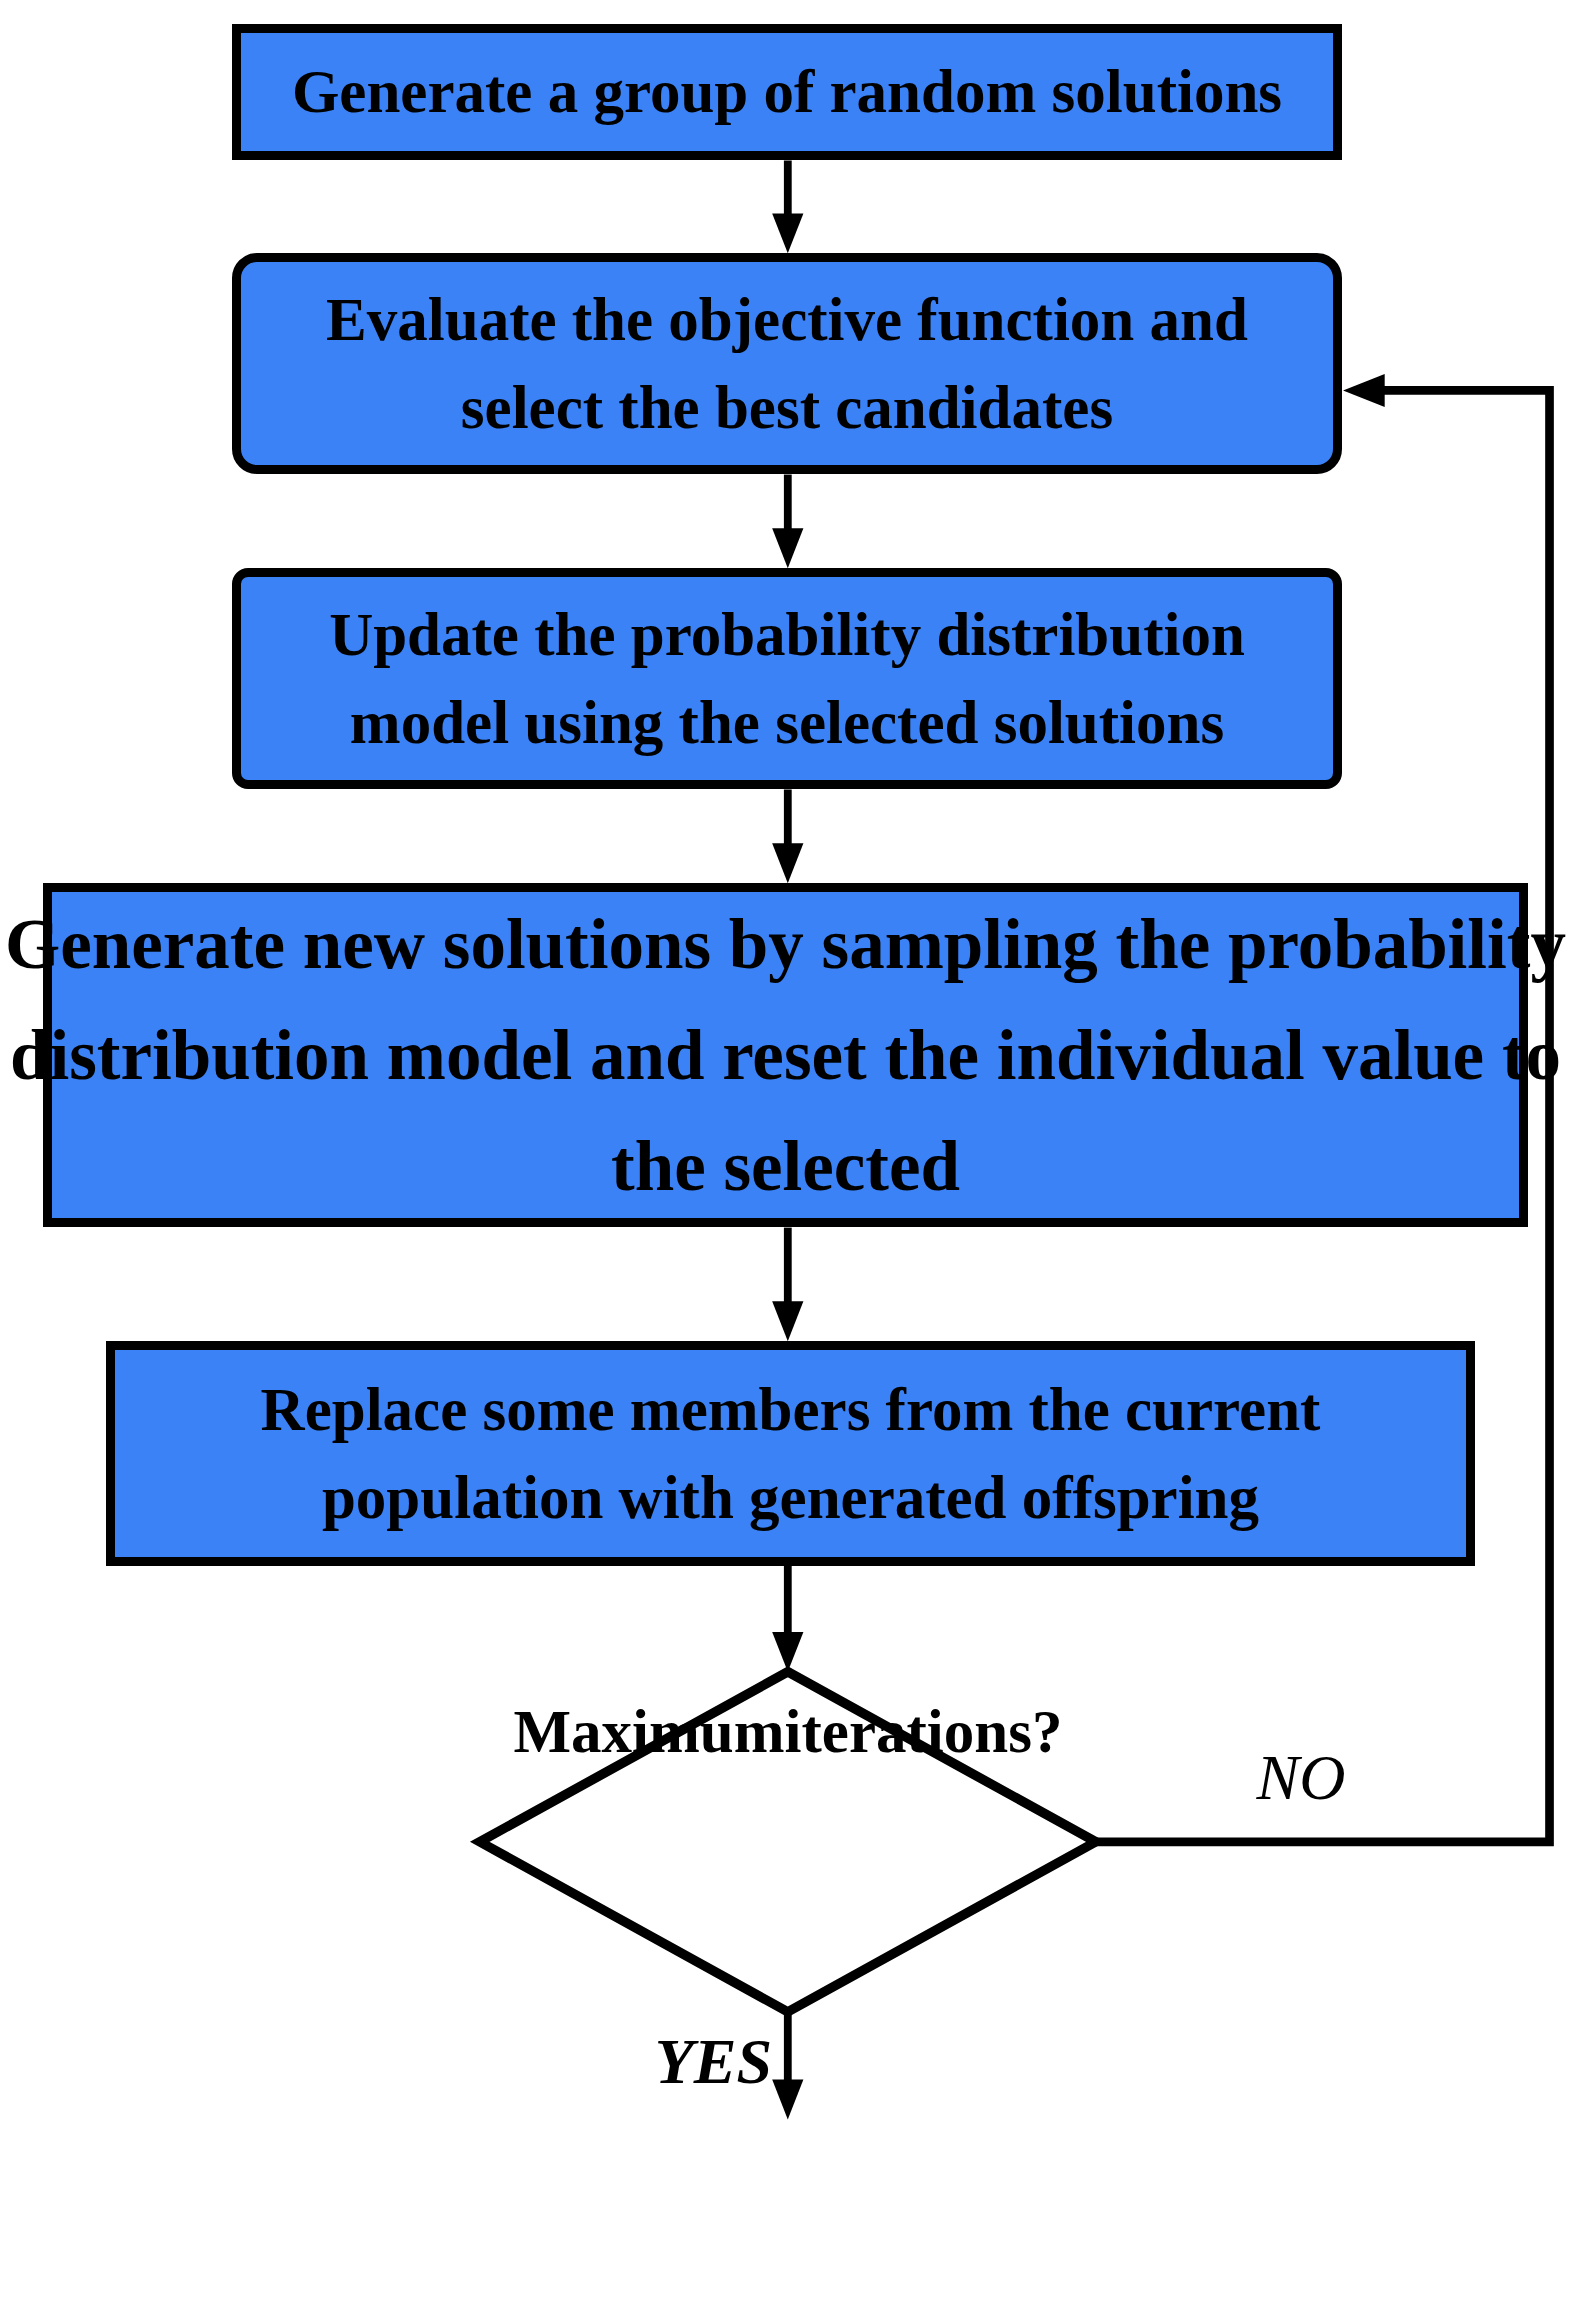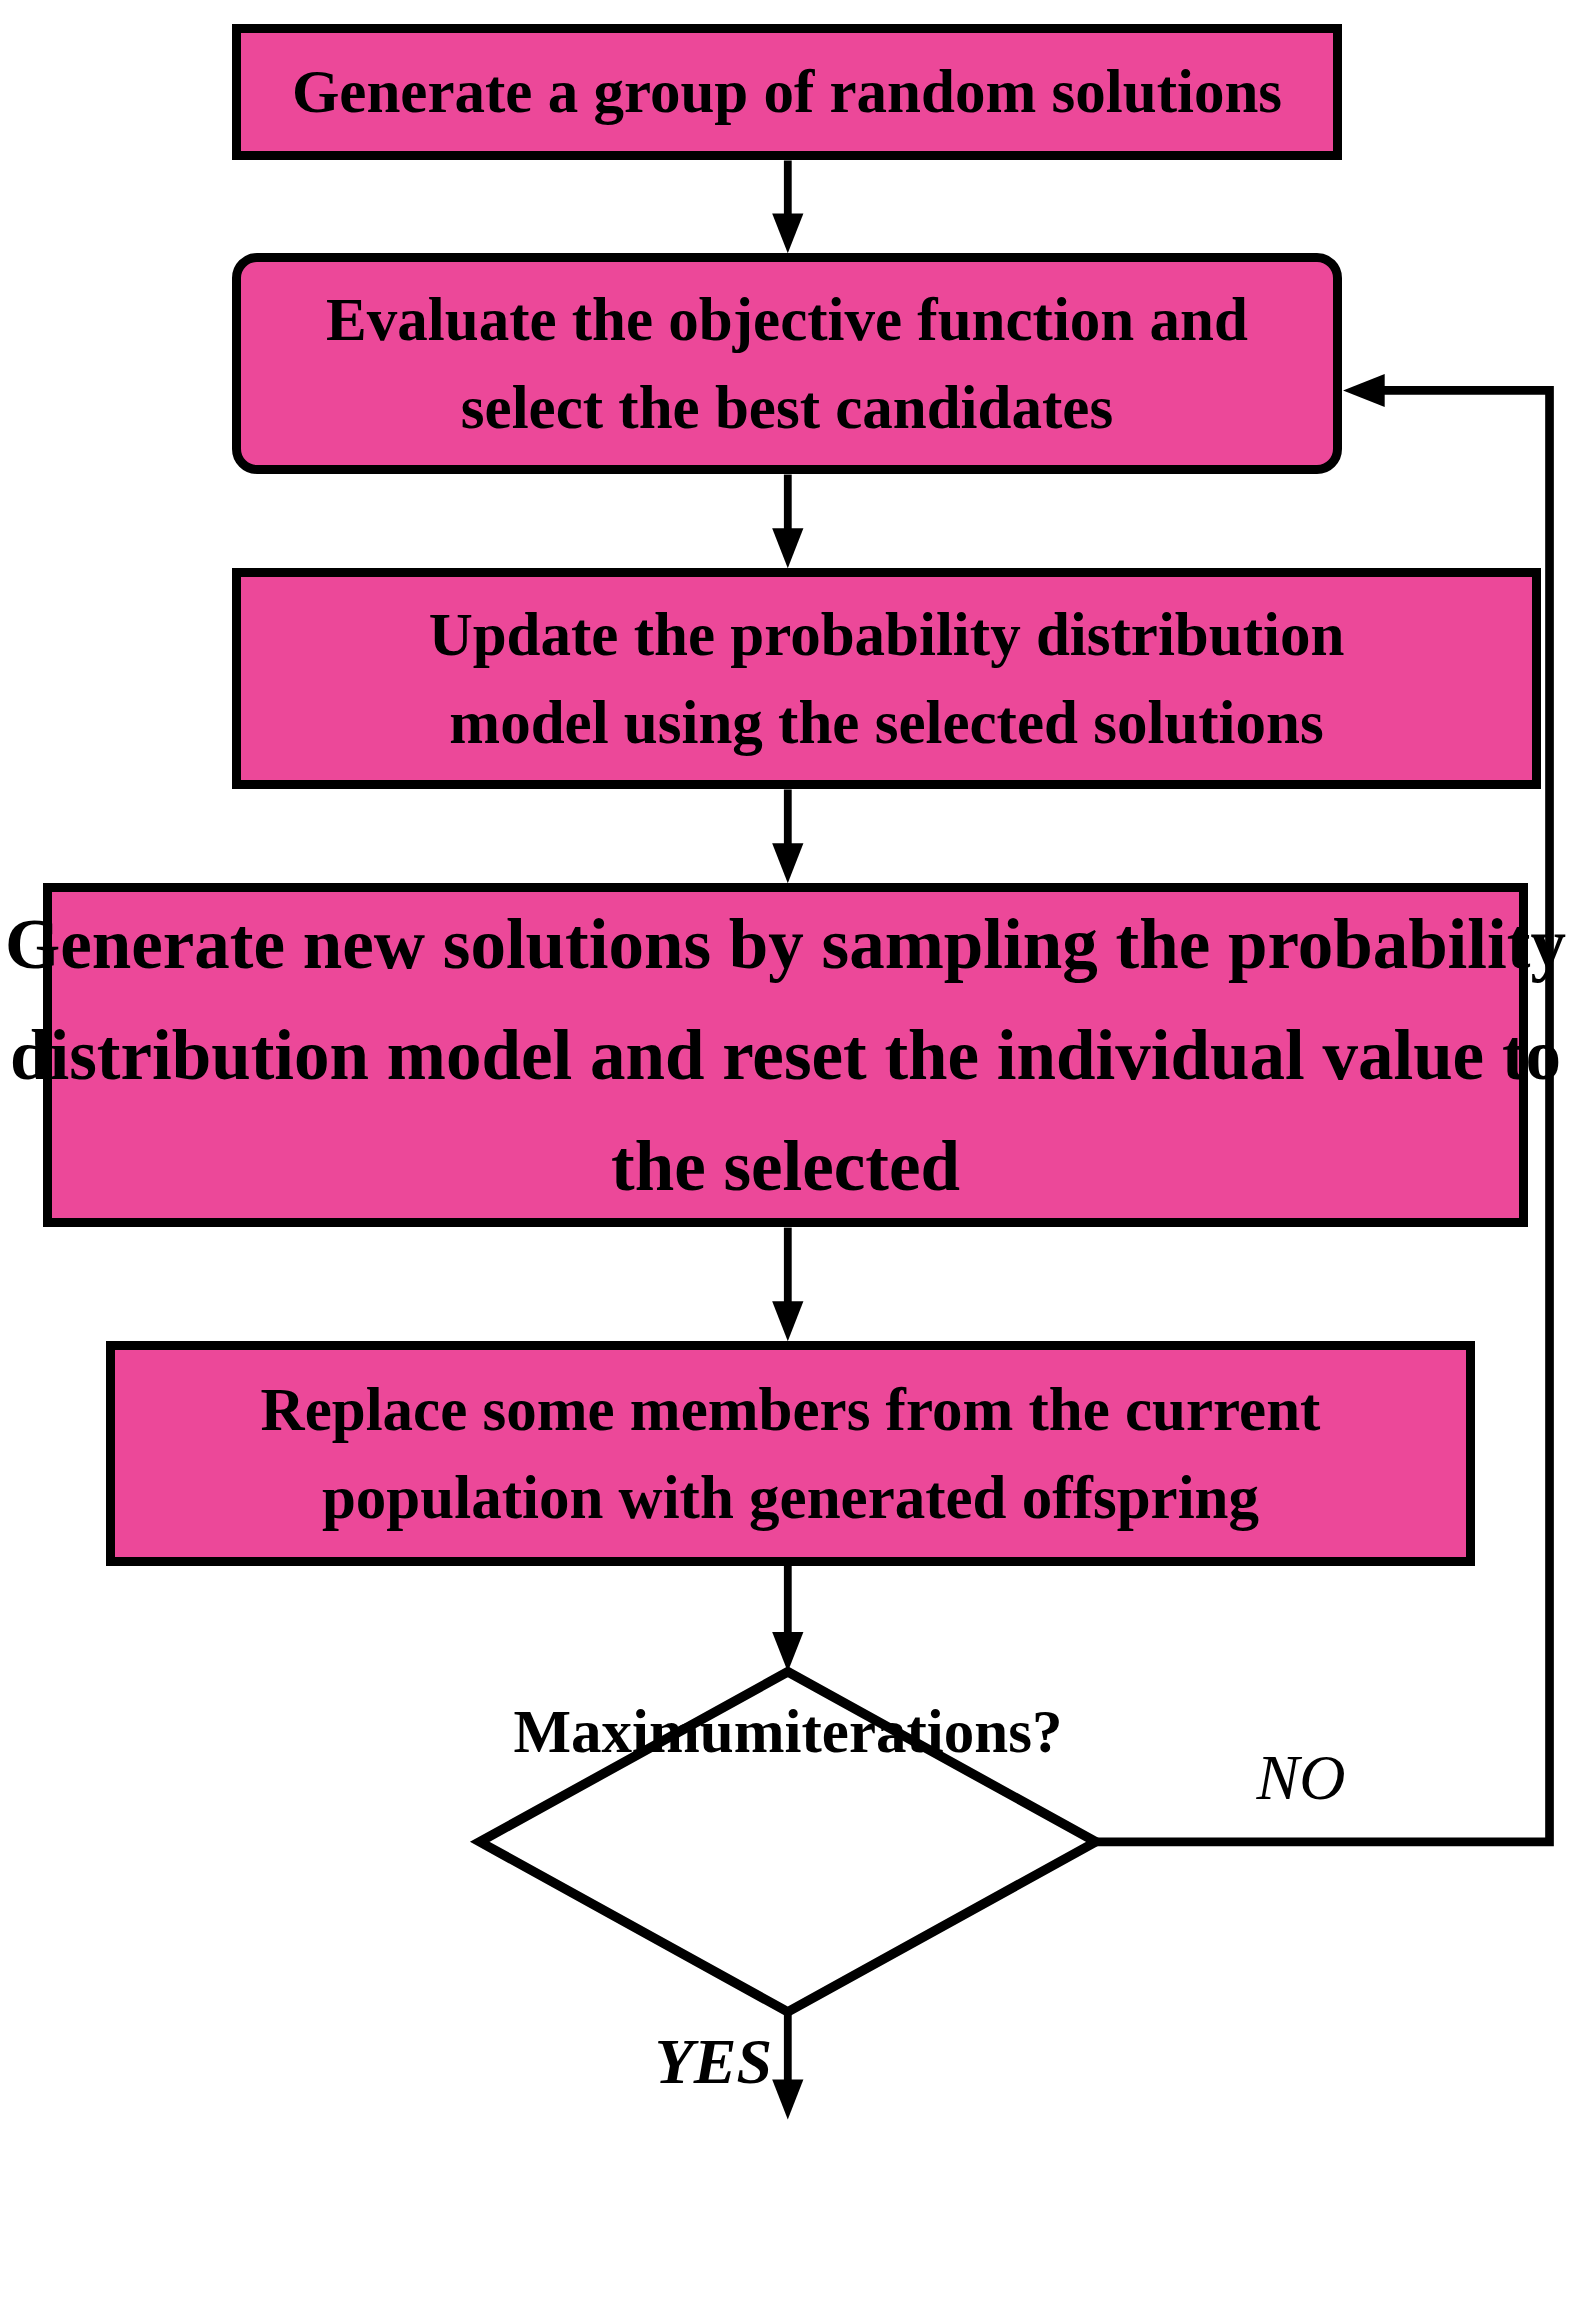--- a/index.html
+++ b/index.html
@@ -17,21 +17,21 @@
     position: absolute;
     left: 0; top: 0;
     width: 1586px; height: 2319px;
   }
   .node {
     position: absolute;
     display: flex;
     flex-direction: column;
     justify-content: center;
     align-items: center;
-    background: #ec4899;
+    background: #3b82f6;
     border: 9.5px solid #000000;
     text-align: right;
   }
   .node .line {
     white-space: nowrap;
     font-weight: bold;
     font-size: 61px;
     line-height: 88px;
   }
   .node.wide .line {
@@ -109,21 +109,21 @@
 
   <div class="node" style="left:232px; top:24px; width:1110px; height:136px;">
     <div class="line">Generate a group of random solutions</div>
   </div>
 
   <div class="node" style="left:232px; top:253px; width:1110px; height:221px;border-radius:25px;">
     <div class="line">Evaluate the objective function and</div>
     <div class="line">select the best candidates</div>
   </div>
 
-  <div class="node" style="left:232px; top:568px; width:1309px; height:221px;">
+  <div class="node" style="left:232px; top:568px; width:1110px; height:221px;border-radius:16px;">
     <div class="line">Update the probability distribution</div>
     <div class="line">model using the selected solutions</div>
   </div>
 
   <div class="node wide" style="left:43px; top:883px; width:1485px; height:344px;">
     <div class="line">Generate new solutions by sampling the probability</div>
     <div class="line">distribution model and reset the individual value to</div>
     <div class="line">the selected</div>
   </div>
 

